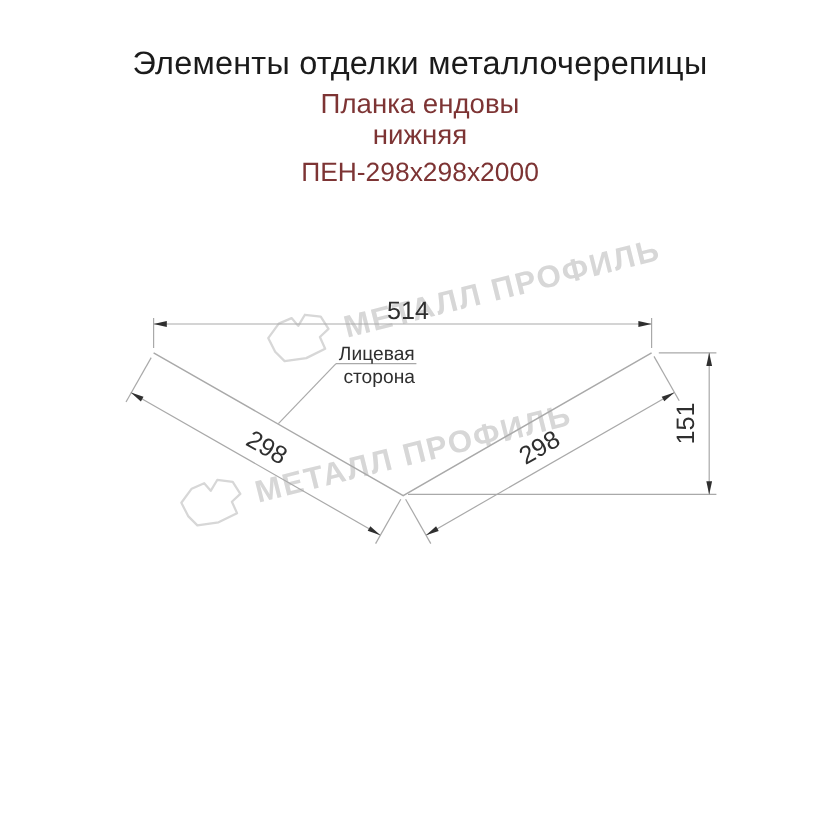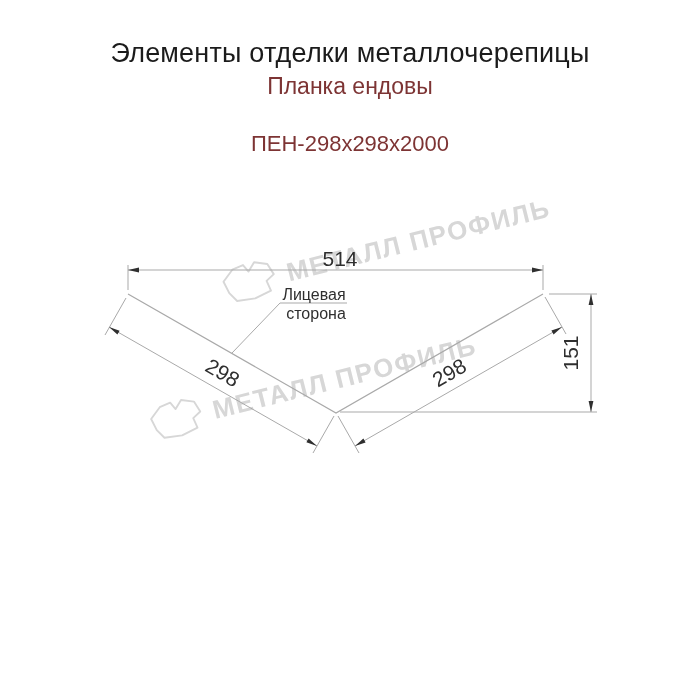--- a/index.html
+++ b/index.html
@@ -49,20 +49,21 @@
   <div class="watermark wm2">
     <svg width="56" height="42" viewBox="0 0 60 44">
       <path d="M6 28 L3 15 L15 5 L27 3 L31 11 L39 3 L52 8 L56 20 L47 25 L49 36 L31 40 L12 38 Z" fill="none" stroke="#d7d7d7" stroke-width="2" stroke-linejoin="round"></path>
     </svg>
     <span>МЕТАЛЛ ПРОФИЛЬ</span>
   </div>
 
   <div class="title">Элементы отделки металлочерепицы</div>
   <div class="subtitle">
     <div>Планка ендовы</div>
+    <div>нижняя</div>
   </div>
   <div class="model">ПЕН-298х298х2000</div>
 
   <svg class="drawing-svg" width="700" height="700" viewBox="0 0 700 700">
 
     <g>
       <polyline points="128,294 336,413 543,294" fill="none" stroke="#a9a9a9" stroke-width="1.2"></polyline>
     </g>
 
     <g>

